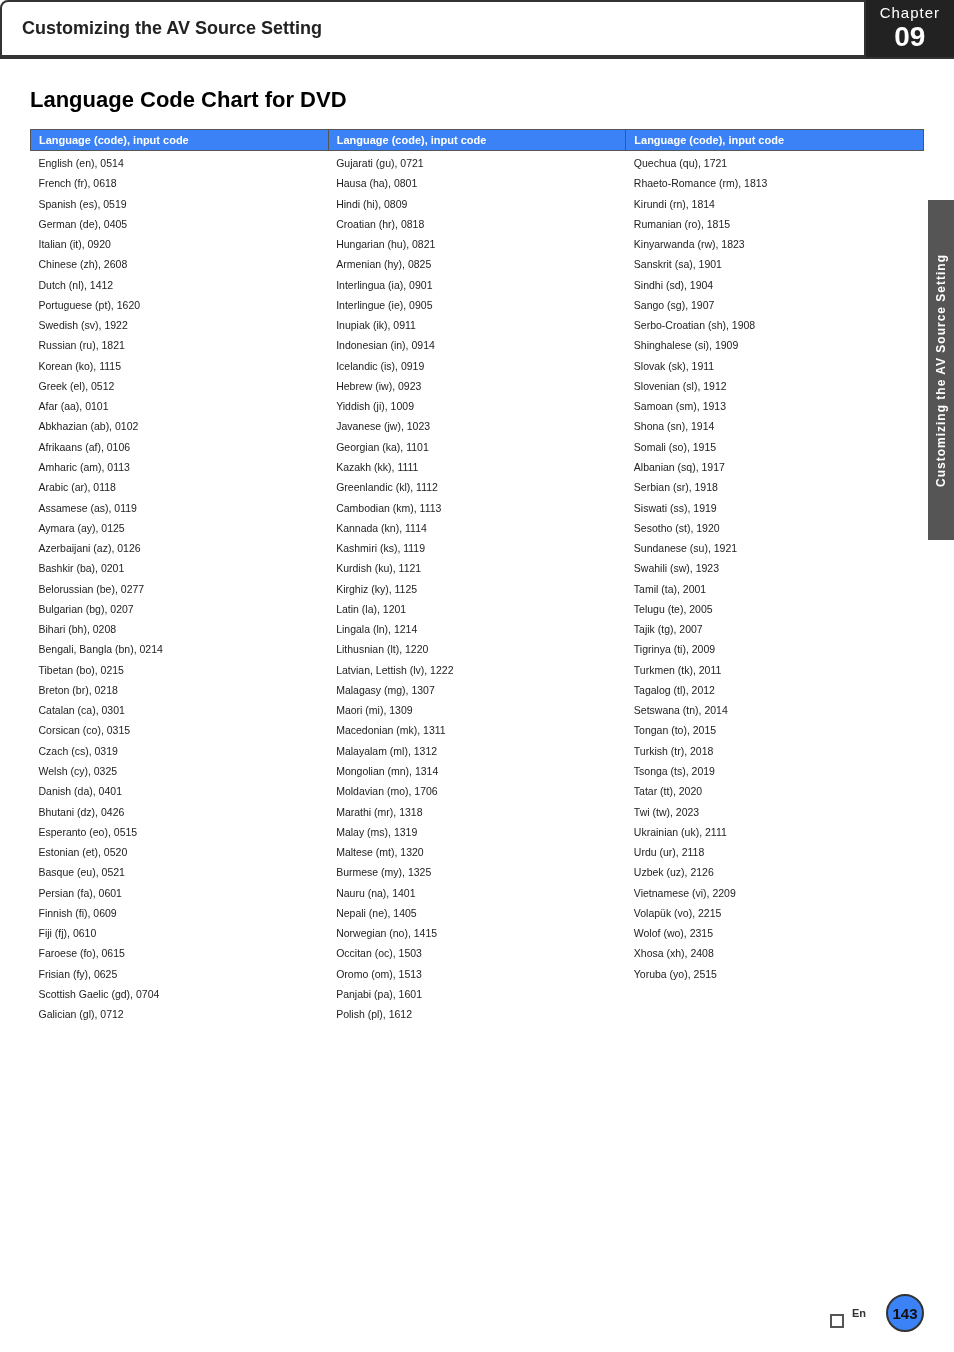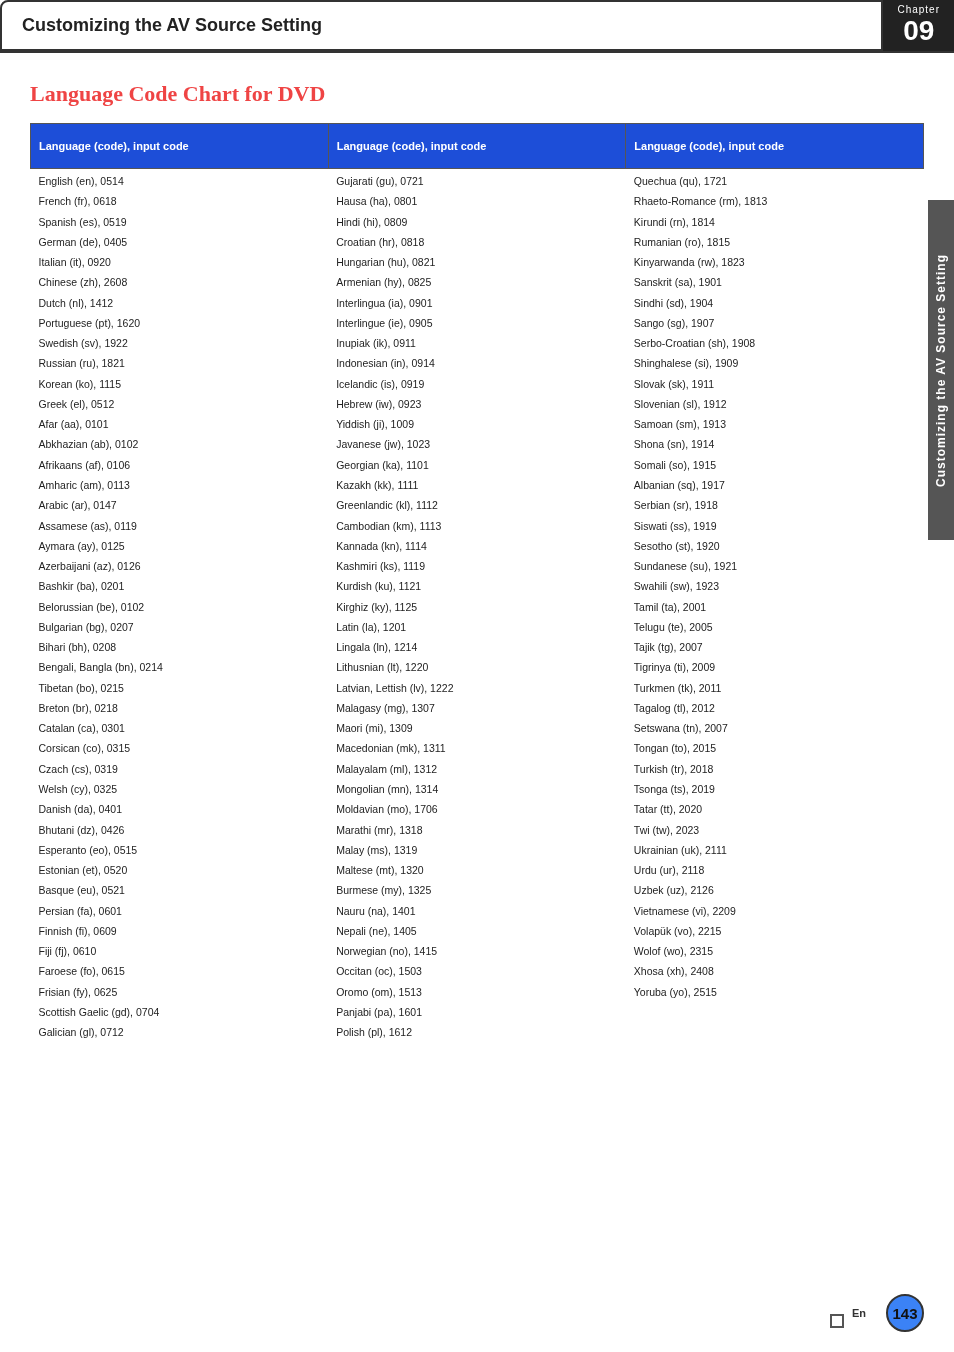--- a/index.html
+++ b/index.html
@@ -39,51 +39,50 @@
       font-weight: bold;
       padding: 4px 14px;
       border-radius: 0 0 0 0;
       display: flex;
       flex-direction: column;
       align-items: center;
       justify-content: center;
       min-width: 60px;
     }
     .chapter-label {
-      font-size: 10px;
+      font-size: 15px;
       font-weight: normal;
       color: #fff;
       text-align: center;
       letter-spacing: 1px;
     }
 
     
     .page-content {
       padding: 10px 30px 30px 30px;
     }
 
     .page-title {
       font-size: 22px;
       font-weight: bold;
       margin-bottom: 16px;
-      color: #ef4444;
-      font-family: Liberation Serif, serif;
+      color: #000000;
     }
 
     
     .lang-table {
       width: 100%;
       border-collapse: collapse;
     }
     .lang-table th {
-      background: #1d4ed8;
+      background: #3b82f6;
       color: #fff;
       font-size: 11px;
       font-weight: bold;
-      padding: 16px 8px;
+      padding: 4px 8px;
       text-align: left;
       border: 1px solid #555;
     }
     .lang-table td {
       vertical-align: top;
       padding: 2px 8px;
       font-size: 10.5px;
       line-height: 1.55;
       border: none;
       width: 33.33%;
@@ -253,21 +252,21 @@
           <td>Afrikaans (af), 0106</td>
           <td>Georgian (ka), 1101</td>
           <td>Somali (so), 1915</td>
         </tr>
         <tr>
           <td>Amharic (am), 0113</td>
           <td>Kazakh (kk), 1111</td>
           <td>Albanian (sq), 1917</td>
         </tr>
         <tr>
-          <td>Arabic (ar), 0147</td>
+          <td>Arabic (ar), 0118</td>
           <td>Greenlandic (kl), 1112</td>
           <td>Serbian (sr), 1918</td>
         </tr>
         <tr>
           <td>Assamese (as), 0119</td>
           <td>Cambodian (km), 1113</td>
           <td>Siswati (ss), 1919</td>
         </tr>
         <tr>
           <td>Aymara (ay), 0125</td>
@@ -278,21 +277,21 @@
           <td>Azerbaijani (az), 0126</td>
           <td>Kashmiri (ks), 1119</td>
           <td>Sundanese (su), 1921</td>
         </tr>
         <tr>
           <td>Bashkir (ba), 0201</td>
           <td>Kurdish (ku), 1121</td>
           <td>Swahili (sw), 1923</td>
         </tr>
         <tr>
-          <td>Belorussian (be), 0102</td>
+          <td>Belorussian (be), 0277</td>
           <td>Kirghiz (ky), 1125</td>
           <td>Tamil (ta), 2001</td>
         </tr>
         <tr>
           <td>Bulgarian (bg), 0207</td>
           <td>Latin (la), 1201</td>
           <td>Telugu (te), 2005</td>
         </tr>
         <tr>
           <td>Bihari (bh), 0208</td>
@@ -310,21 +309,21 @@
           <td>Turkmen (tk), 2011</td>
         </tr>
         <tr>
           <td>Breton (br), 0218</td>
           <td>Malagasy (mg), 1307</td>
           <td>Tagalog (tl), 2012</td>
         </tr>
         <tr>
           <td>Catalan (ca), 0301</td>
           <td>Maori (mi), 1309</td>
-          <td>Setswana (tn), 2007</td>
+          <td>Setswana (tn), 2014</td>
         </tr>
         <tr>
           <td>Corsican (co), 0315</td>
           <td>Macedonian (mk), 1311</td>
           <td>Tongan (to), 2015</td>
         </tr>
         <tr>
           <td>Czach (cs), 0319</td>
           <td>Malayalam (ml), 1312</td>
           <td>Turkish (tr), 2018</td>

